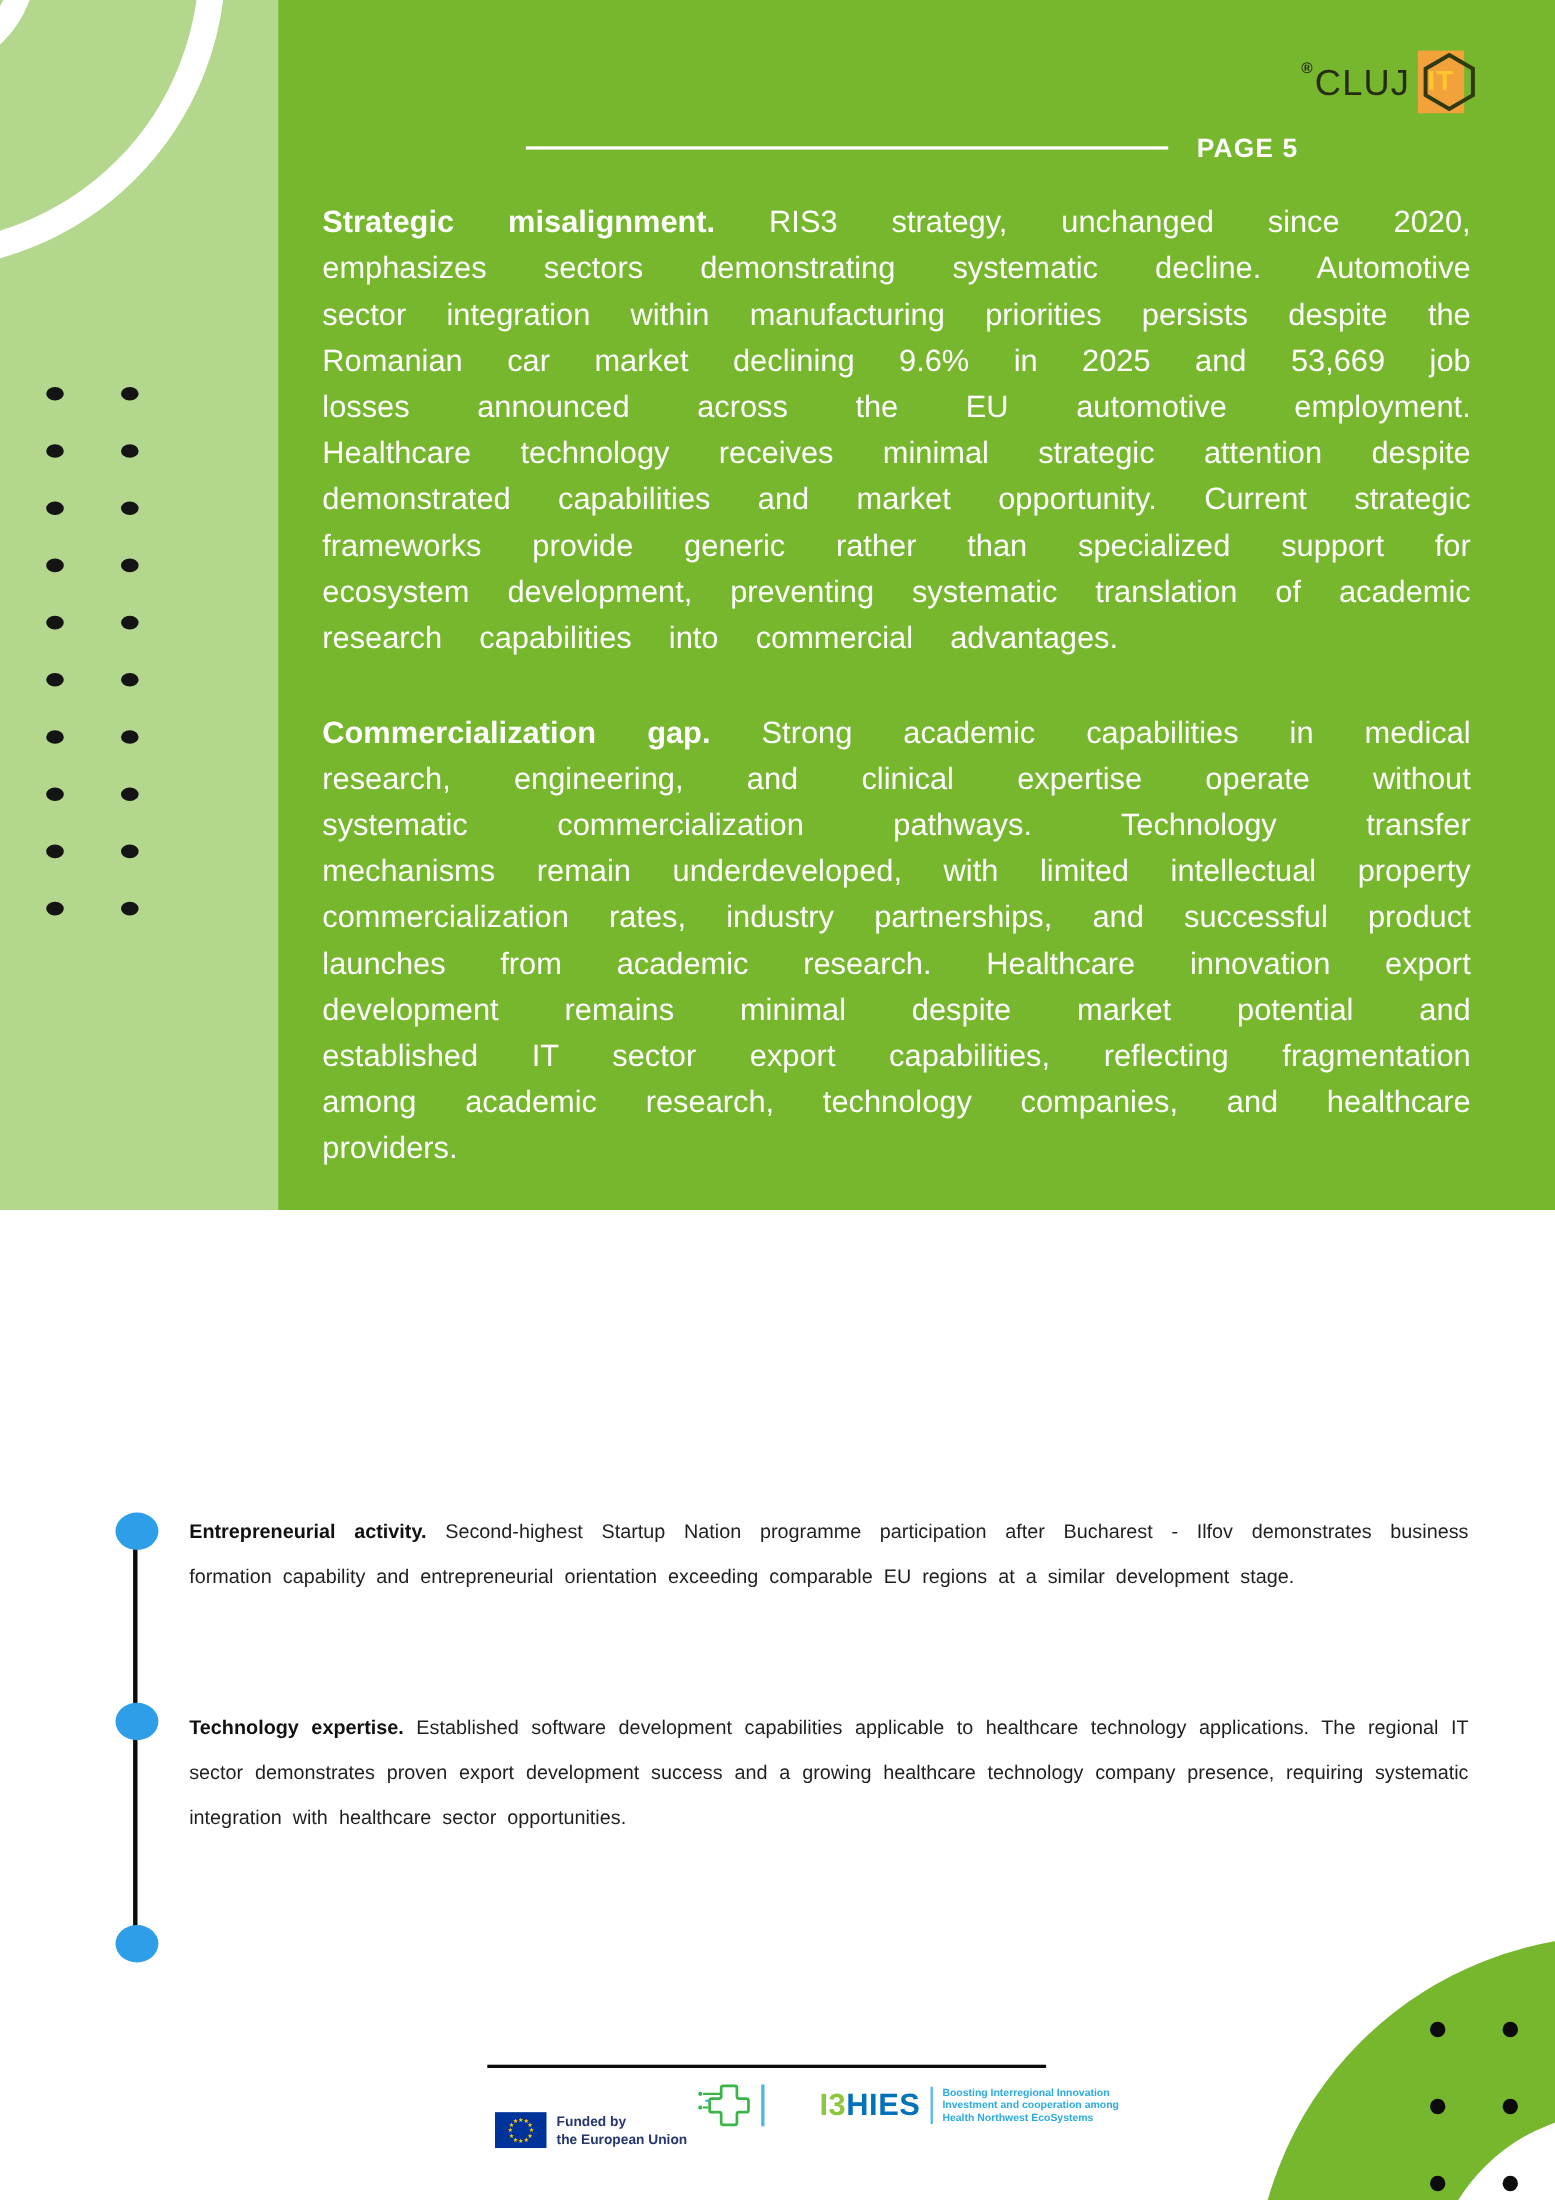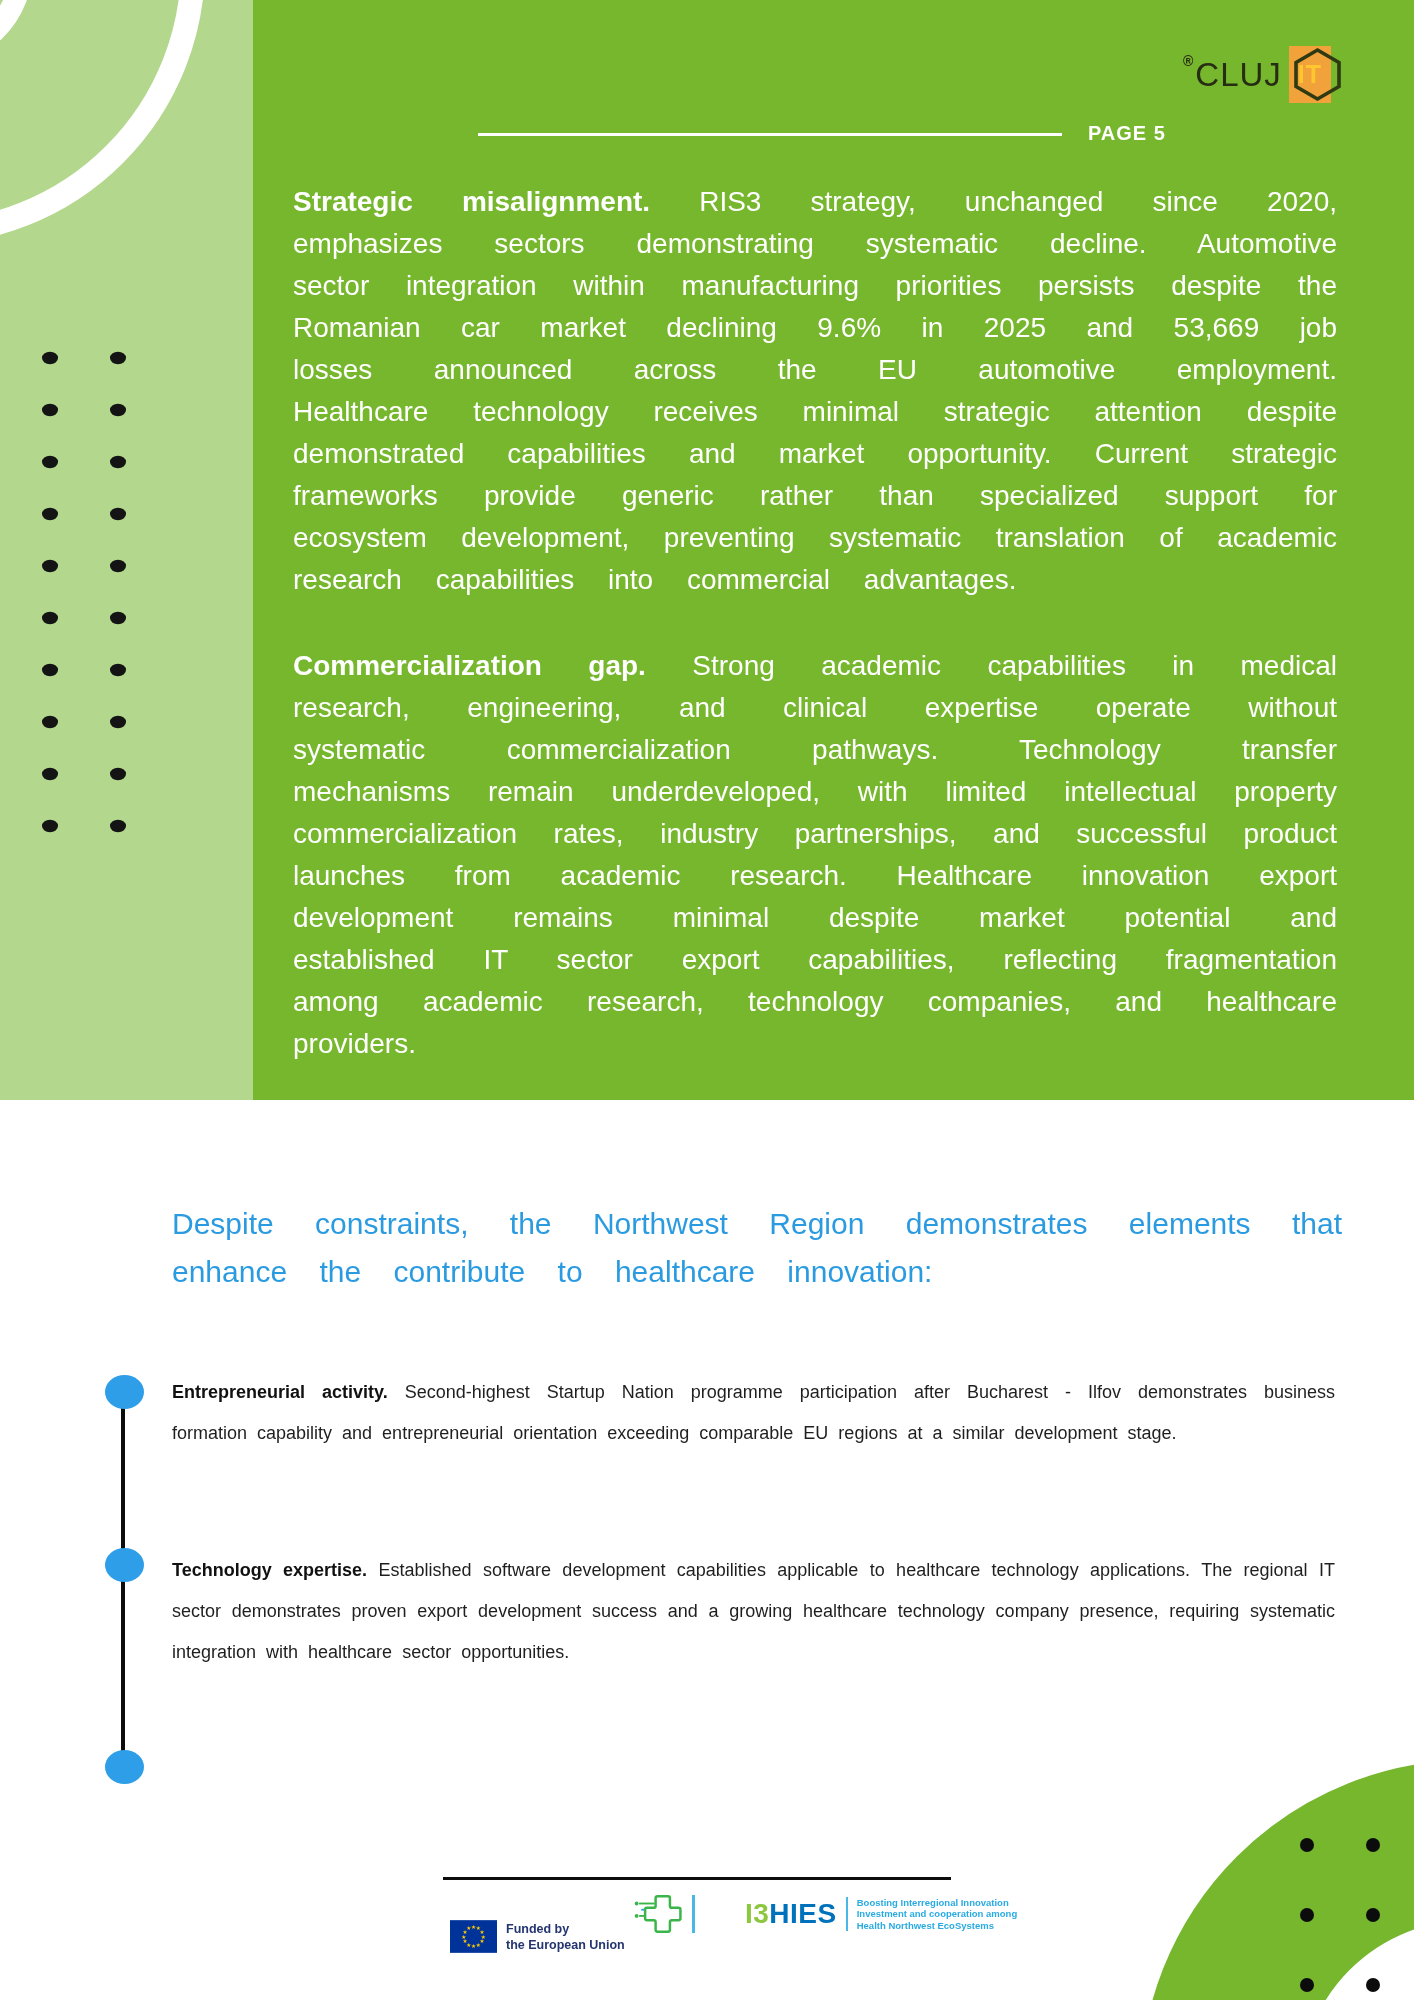--- a/index.html
+++ b/index.html
@@ -25,21 +25,21 @@
   .green-section{position:absolute;left:0;top:0;width:1414px;height:1100px;background:var(--green-main);}
   .left-panel{position:absolute;left:0;top:0;width:253px;height:1100px;background:var(--green-light);}
   .arcs,.panel-dots{position:absolute;left:0;top:0;}
   .brand{position:absolute;left:1183px;top:46px;display:flex;align-items:center;}
   .reg{font-size:14px;color:var(--logo-dark);font-weight:bold;transform:translateY(-14px);display:inline-block;margin-right:2px;}
   .brand-name{font-size:33px;font-weight:400;color:var(--logo-dark);letter-spacing:1px;line-height:1;}
   .brand-box{position:relative;width:42px;height:57px;background:var(--logo-orange);margin-left:7px;display:flex;align-items:center;justify-content:center;text-align:center;}
   .brand-box svg{position:absolute;left:0;top:0;}
   .brand-it{position:relative;font-size:25px;font-weight:800;color:var(--logo-yellow);letter-spacing:1px;}
   .page-rule{position:absolute;left:478px;top:133px;width:584px;height:3px;background:#ffffff;}
-  .page-label{position:absolute;left:1088px;top:122px;color:#ffffff;font-size:20px;font-weight:bold;letter-spacing:1px;}
+  .page-label{position:absolute;left:1088px;top:122px;color:#ffffff;font-size:24px;font-weight:bold;letter-spacing:1px;}
   .green-text{position:absolute;left:293px;top:181px;width:1044px;color:#ffffff;}
   .green-text p{
     margin:0;font-size:28px;line-height:42px;text-align:justify;
     word-spacing:26px;
   }
   .green-text p + p{margin-top:44px;}
   .green-text strong{font-weight:bold;}
   
   .heading-blue{
     position:absolute;left:172px;top:1200px;width:1170px;
@@ -127,21 +127,20 @@
 
     <div class="page-rule"></div>
     <div class="page-label">PAGE 5</div>
 
     <div class="green-text">
       <p><strong>Strategic misalignment.</strong><span> RIS3 strategy, unchanged since 2020, emphasizes sectors demonstrating systematic decline. Automotive sector integration within manufacturing priorities persists despite the Romanian car market declining 9.6% in 2025 and 53,669 job losses announced across the EU automotive employment. Healthcare technology receives minimal strategic attention despite demonstrated capabilities and market opportunity. Current strategic frameworks provide generic rather than specialized support for ecosystem development, preventing systematic translation of academic research capabilities into commercial advantages.</span></p>
       <p><strong>Commercialization gap.</strong><span> Strong academic capabilities in medical research, engineering, and clinical expertise operate without systematic commercialization pathways. Technology transfer mechanisms remain underdeveloped, with limited intellectual property commercialization rates, industry partnerships, and successful product launches from academic research. Healthcare innovation export development remains minimal despite market potential and established IT sector export capabilities, reflecting fragmentation among academic research, technology companies, and healthcare providers.</span></p>
     </div>
   </div>
 
-  <div class="heading-blue">Despite constraints, the Northwest Region demonstrates elements that enhance the contribute to healthcare innovation:</div>
 
   <div class="timeline-line"></div>
   <span class="tl-dot d1"></span>
   <span class="tl-dot d2"></span>
   <span class="tl-dot d3"></span>
 
   <p class="bullet b1"><strong>Entrepreneurial activity.</strong><span> Second-highest Startup Nation programme participation after Bucharest - Ilfov demonstrates business formation capability and entrepreneurial orientation exceeding comparable EU regions at a similar development stage.</span></p>
   <p class="bullet b2"><strong>Technology expertise.</strong><span> Established software development capabilities applicable to healthcare technology applications. The regional IT sector demonstrates proven export development success and a growing healthcare technology company presence, requiring systematic integration with healthcare sector opportunities.</span></p>
 
   <div class="footer-rule"></div>

